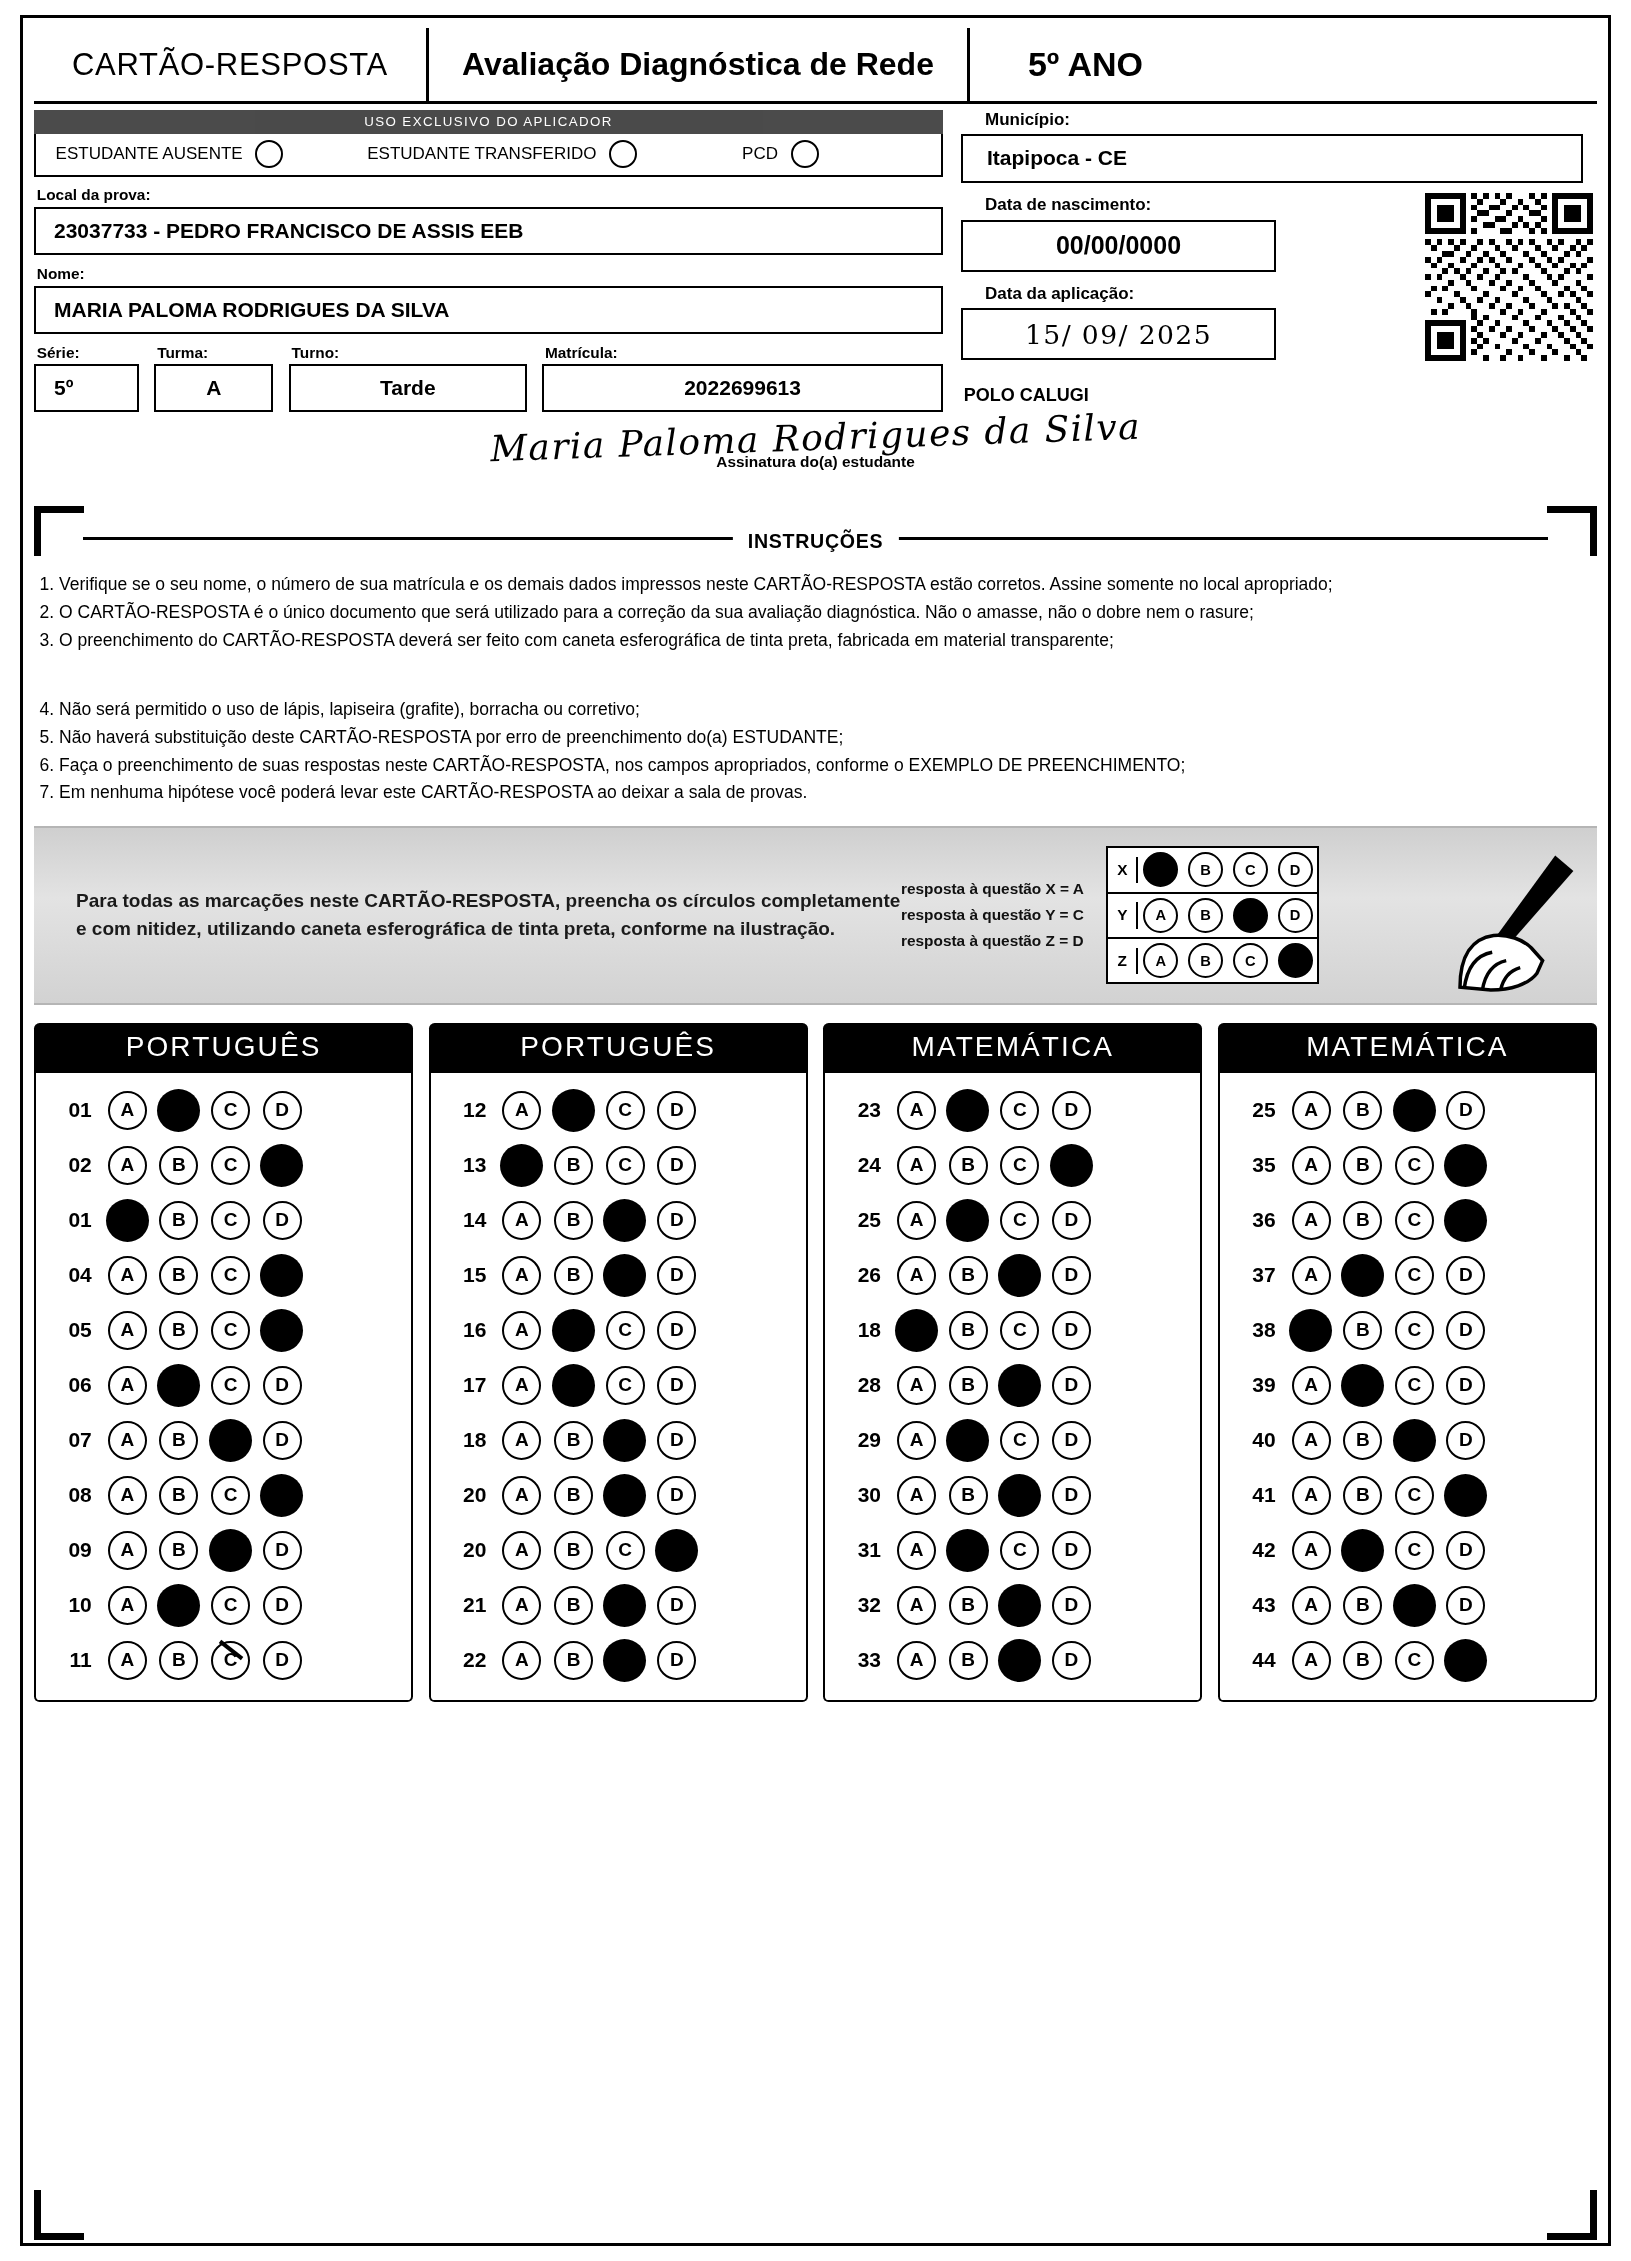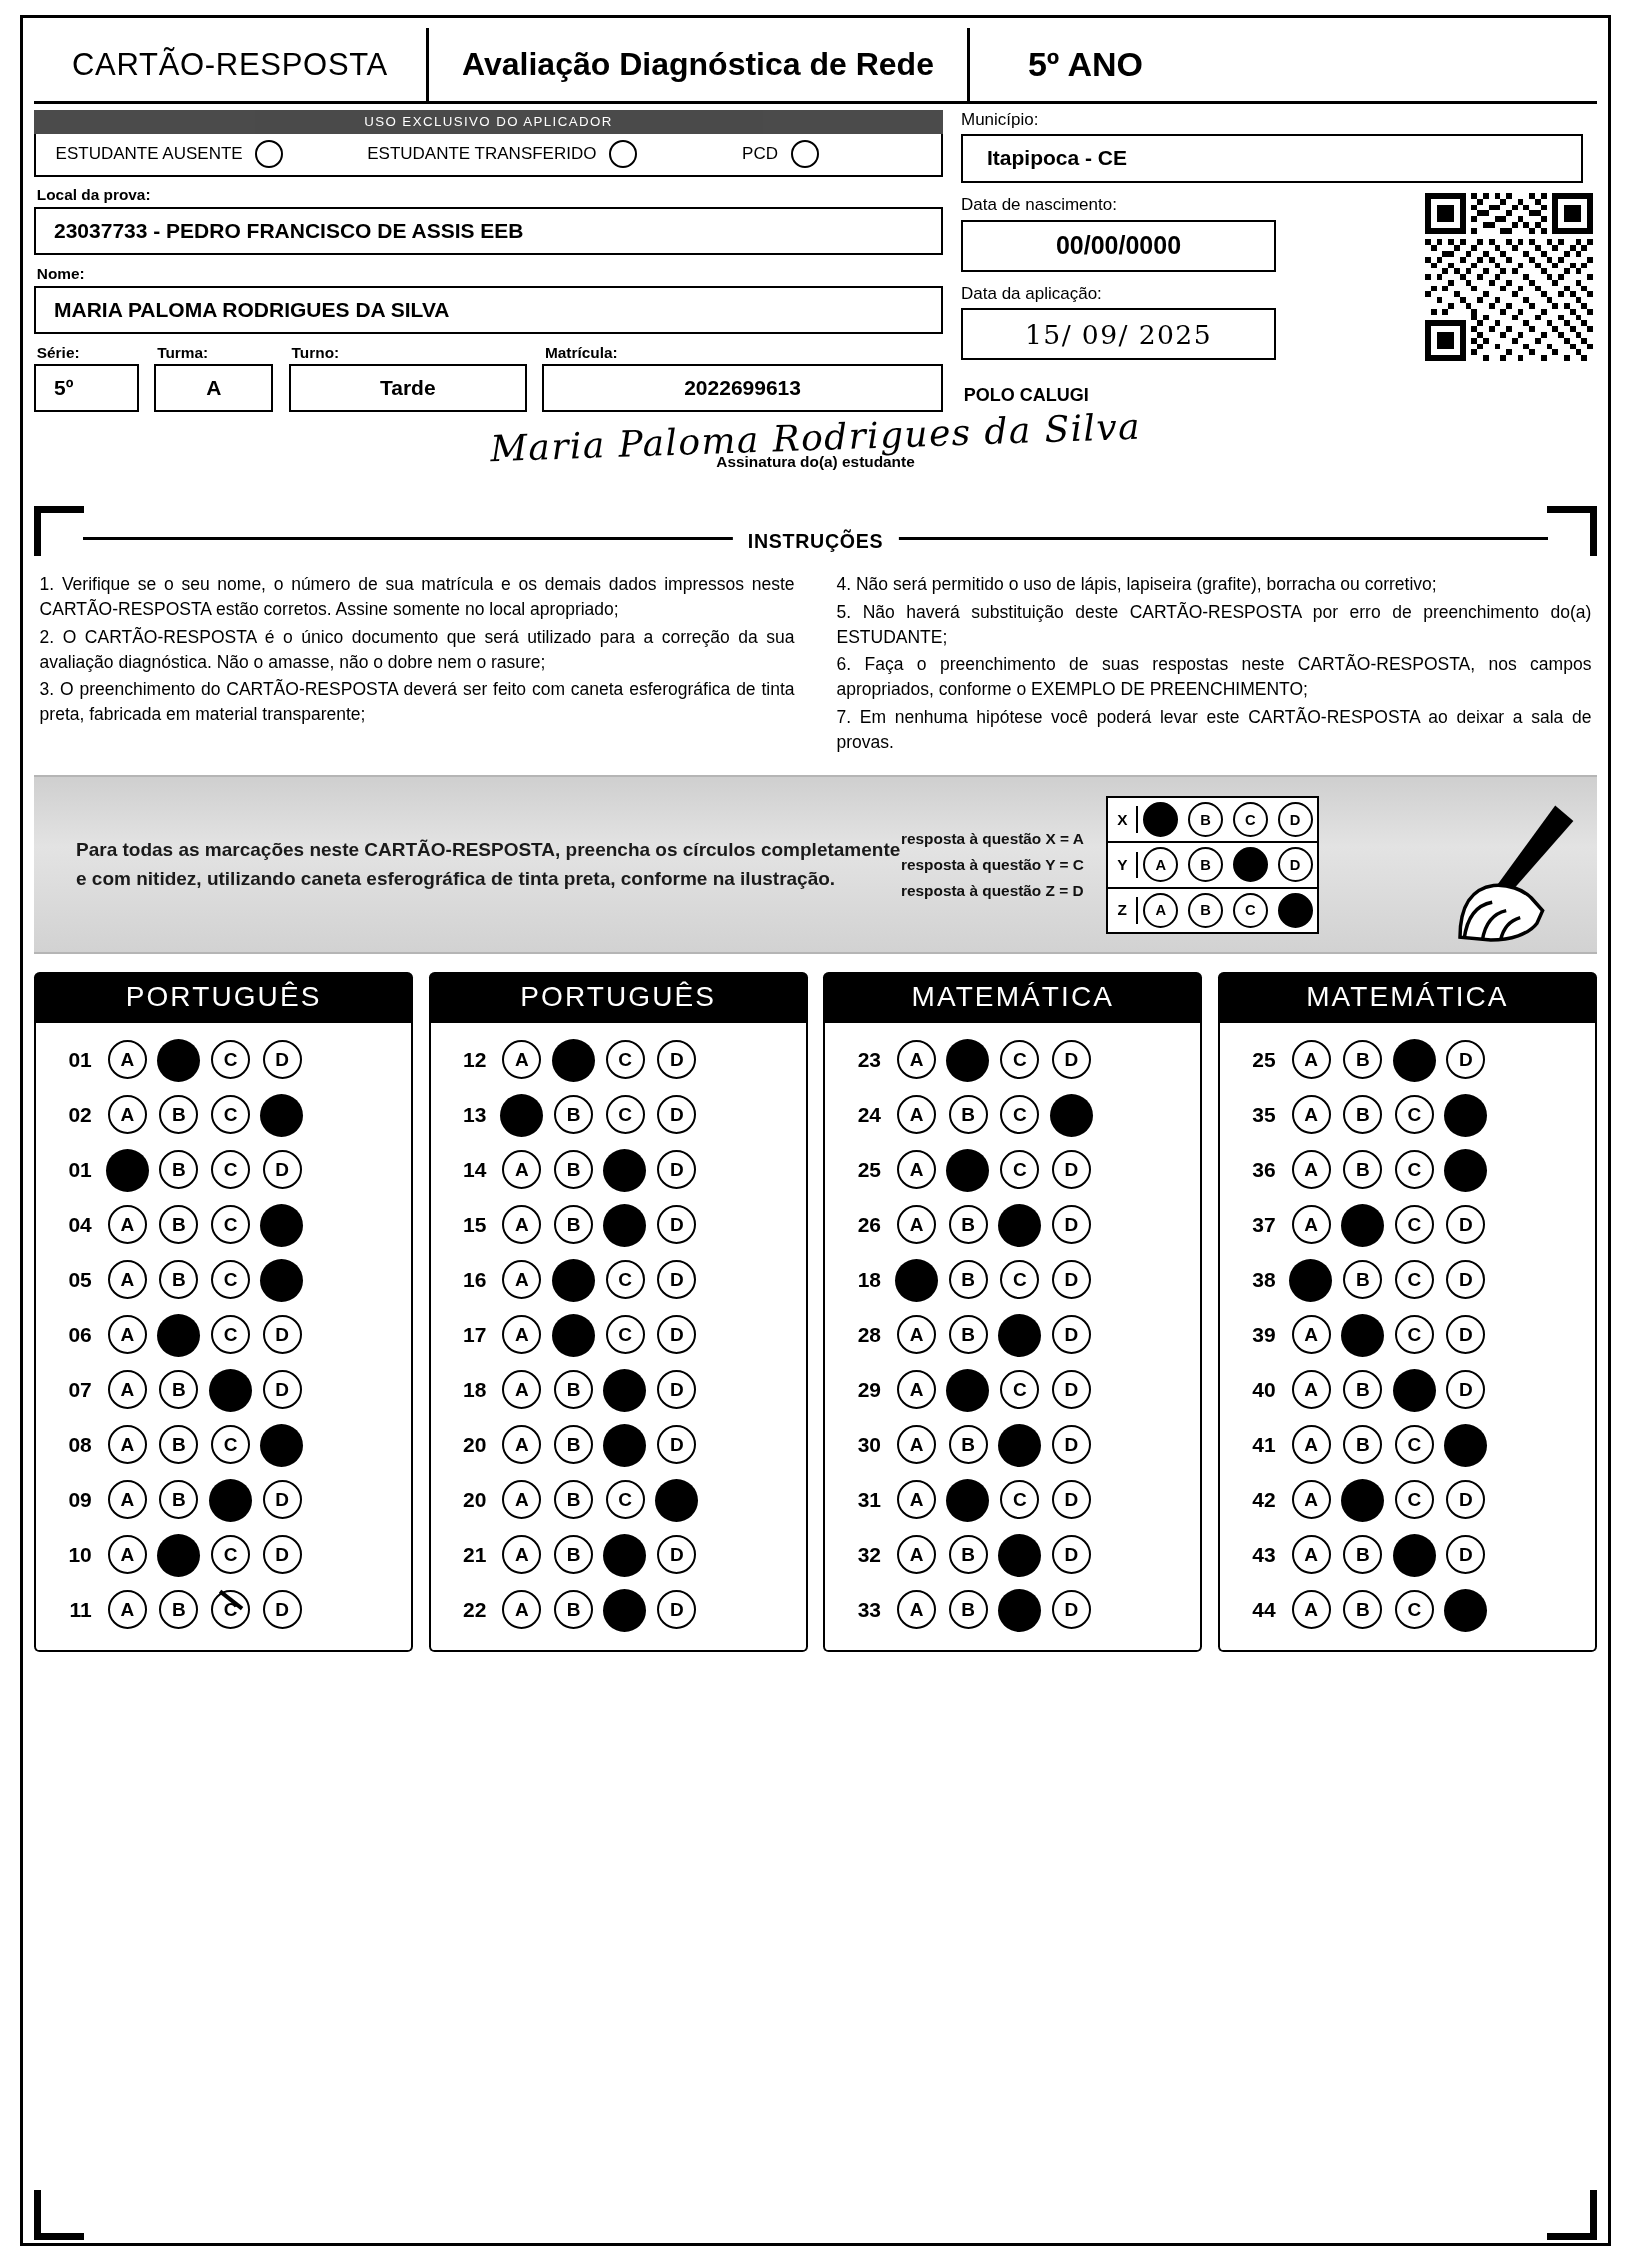--- a/index.html
+++ b/index.html
@@ -63,21 +63,21 @@
 
   .fieldlabel { font-size:15.4px; font-weight:bold; margin:9.8px 0 2.8px 2.8px; }
   .fieldbox {
     border:2.1px solid #000; height:48px; display:flex; align-items:center;
     padding-left:18px; font-size:21px; font-weight:bold; box-sizing:border-box;
   }
   .row4 { display:flex; gap:15.4px; }
   .col-serie { width:105px; } .col-turma { width:119px; }
   .col-turno { width:238px; } .col-matricula { width:auto; flex:1; }
 
-  .muni-label { font-size:17px; font-weight:normal; margin-bottom:4.2px; }
+  .muni-label { font-size:17px; font-weight:bold; margin-bottom:4.2px;margin-left:24px; }
   .muni-box {
     border:2.1px solid #000; height:49px; display:flex; align-items:center;
     padding-left:24px; font-size:21px; font-weight:bold; box-sizing:border-box;
     width:622px;
   }
   .dn-box {
     border:2.1px solid #000; height:52px; display:flex; align-items:center;
     justify-content:center; font-size:25px; font-weight:bold; width:315px;
     box-sizing:border-box;
   }
@@ -114,21 +114,21 @@
   
   .instr-zone { position:relative; margin-top:12.6px; padding-top:24px; }
   .instr-title {
     text-align:center; font-size:19.6px; font-weight:bold; letter-spacing:0.7px;
     position:relative; z-index:2; background:#fff; display:inline-block;
     padding:0 15.4px; left:50%; transform:translateX(-50%);
   }
   .instr-rule {
     position:absolute; left:49px; right:49px; top:31px; height:2.8px; background:#000; z-index:1;
   }
-  .instr-cols { display:flex; gap:42px; margin-top:11.2px; padding:0 5.6px; }
+  .instr-cols { display:flex; gap:42px; margin-top:11.2px; padding:0 5.6px;flex-direction:column; }
   .instr-col { flex:1; font-size:17.5px; line-height:1.42; text-align:justify; }
   .instr-col p { margin:0 0 2.8px 0; }
 
   
   .example {
     margin-top:18px; position:relative;
     background:#d9d9d9; border-top:2.1px solid #b5b5b5; border-bottom:2.1px solid #b5b5b5;
     height:175px; display:flex; align-items:center;
     background-image:linear-gradient(180deg,#cfcfcf 0%,#e3e3e3 40%,#d2d2d2 100%);
   }

